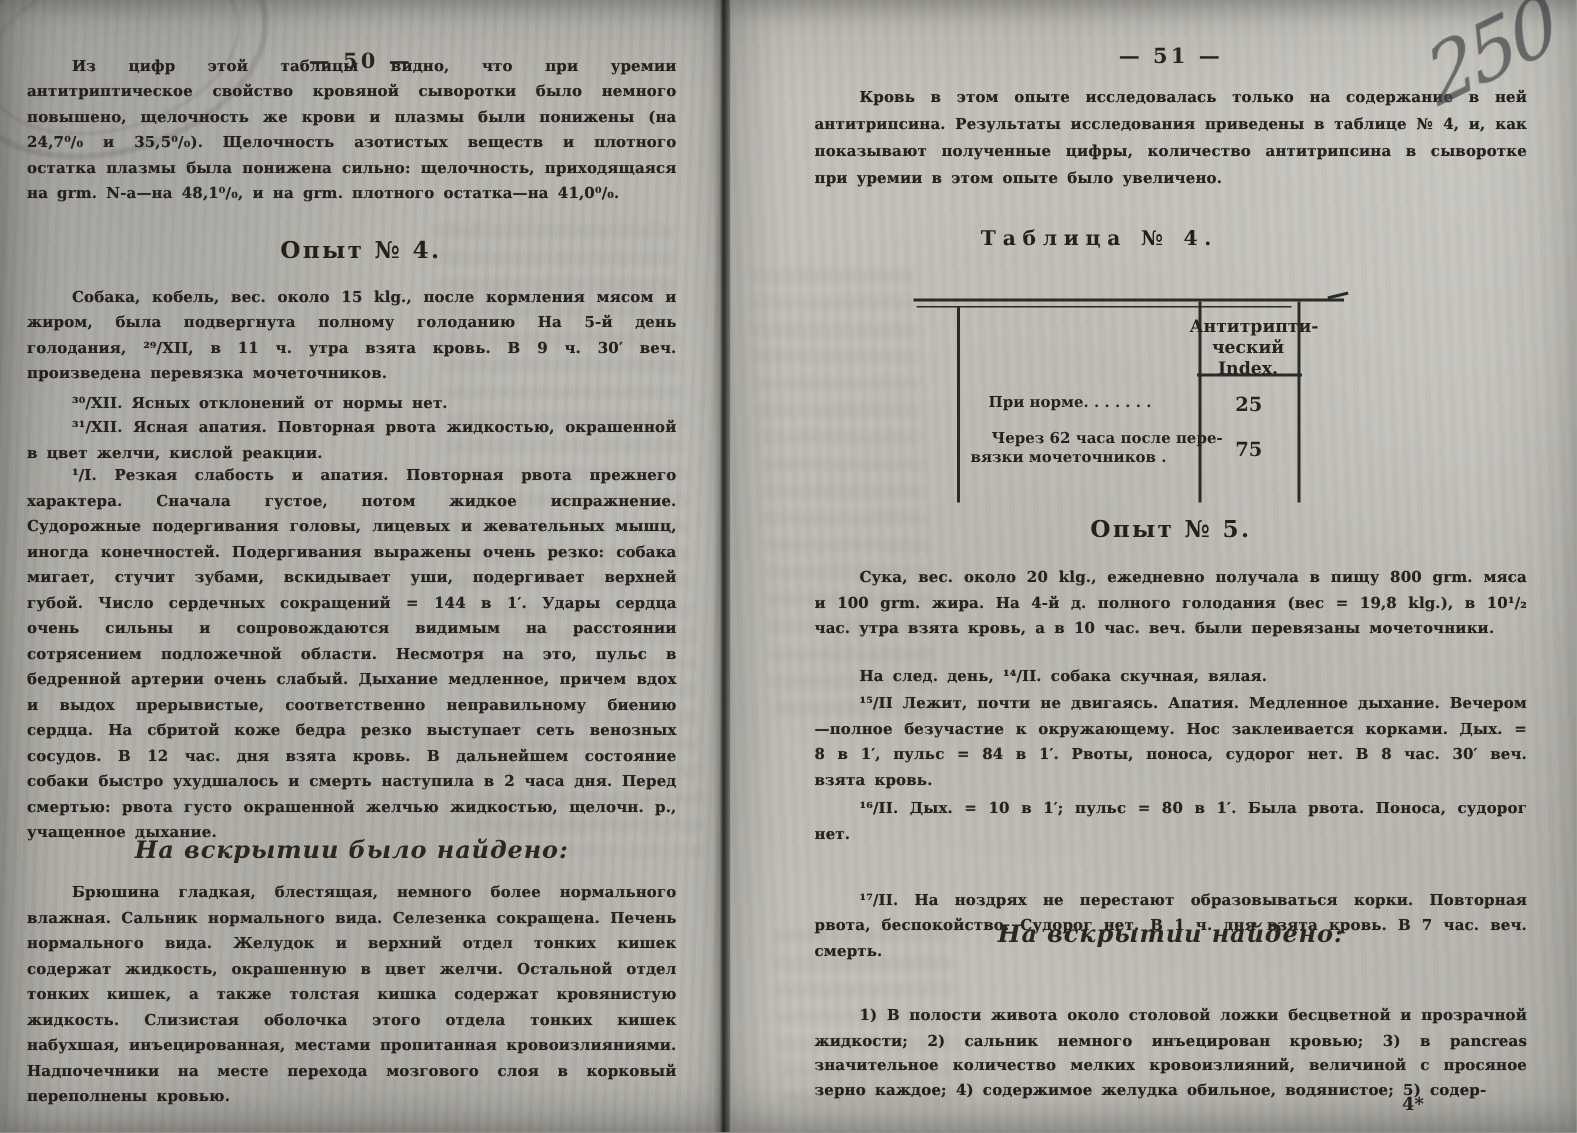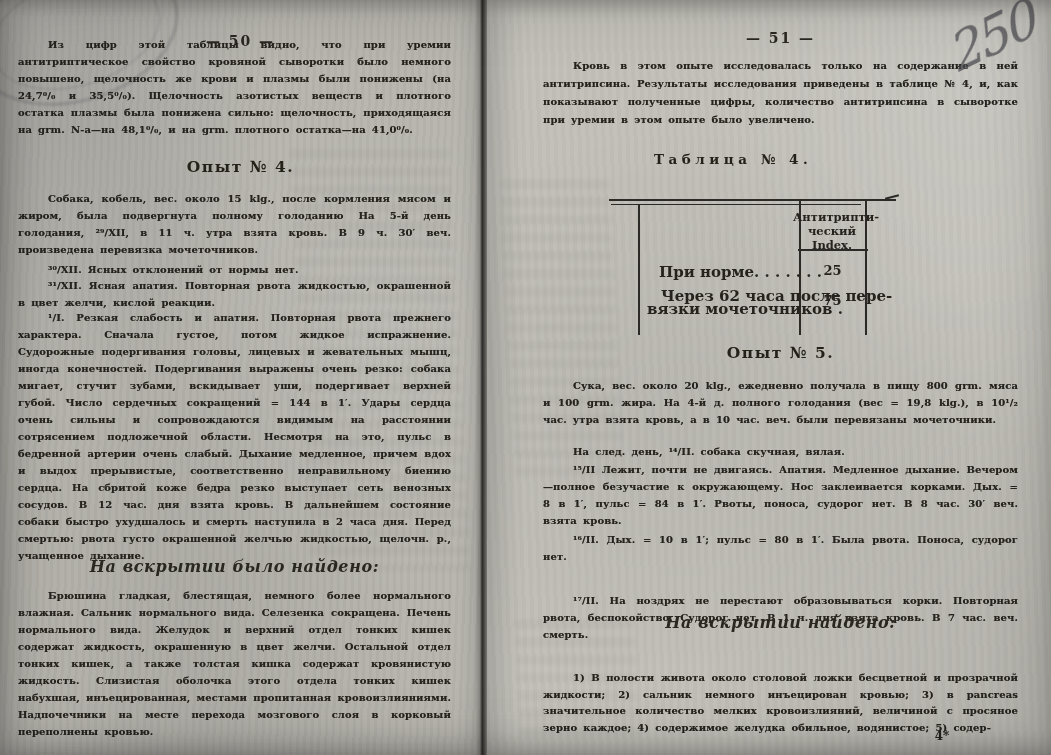--- a/index.html
+++ b/index.html
@@ -55,21 +55,21 @@
   .t-top1{left:0;top:0;width:287px;height:2px;}
   .t-top1-arrow{position:absolute;left:276px;top:-3px;width:14px;height:2px;
                 background:#2b2a27;transform:rotate(-14deg);}
   .t-top2{left:2px;top:5px;width:250px;height:1px;}
   .t-vleft{left:29px;top:5px;bottom:0;width:2px;}
   .t-vdiv{left:190px;top:2px;bottom:0;width:2px;}
   .t-vright{left:256px;top:2px;bottom:0;width:2px;}
   .t-hdrrule{left:189px;top:50px;width:70px;height:1.5px;}
   .t-hdr{position:absolute;left:184px;top:11px;width:78px;text-align:center;
          font-size:11.5px;line-height:14px;font-weight:bold;color:#26231e;}
-  .t-label{position:absolute;font-size:15px;font-weight:bold;color:#26231e;
+  .t-label{position:absolute;font-size:10px;font-weight:bold;color:#26231e;
            white-space:nowrap;}
   .t-val{position:absolute;left:191px;width:65px;text-align:center;
          font-size:13px;font-weight:bold;color:#26231e;}
   
   #stamp{
     left:-30px;top:-36px;width:205px;height:132px;
     border:3px double rgba(66,68,80,0.38);border-radius:50%;
     transform:rotate(-17deg);filter:blur(1.1px);
   }
   #stamp::before{

